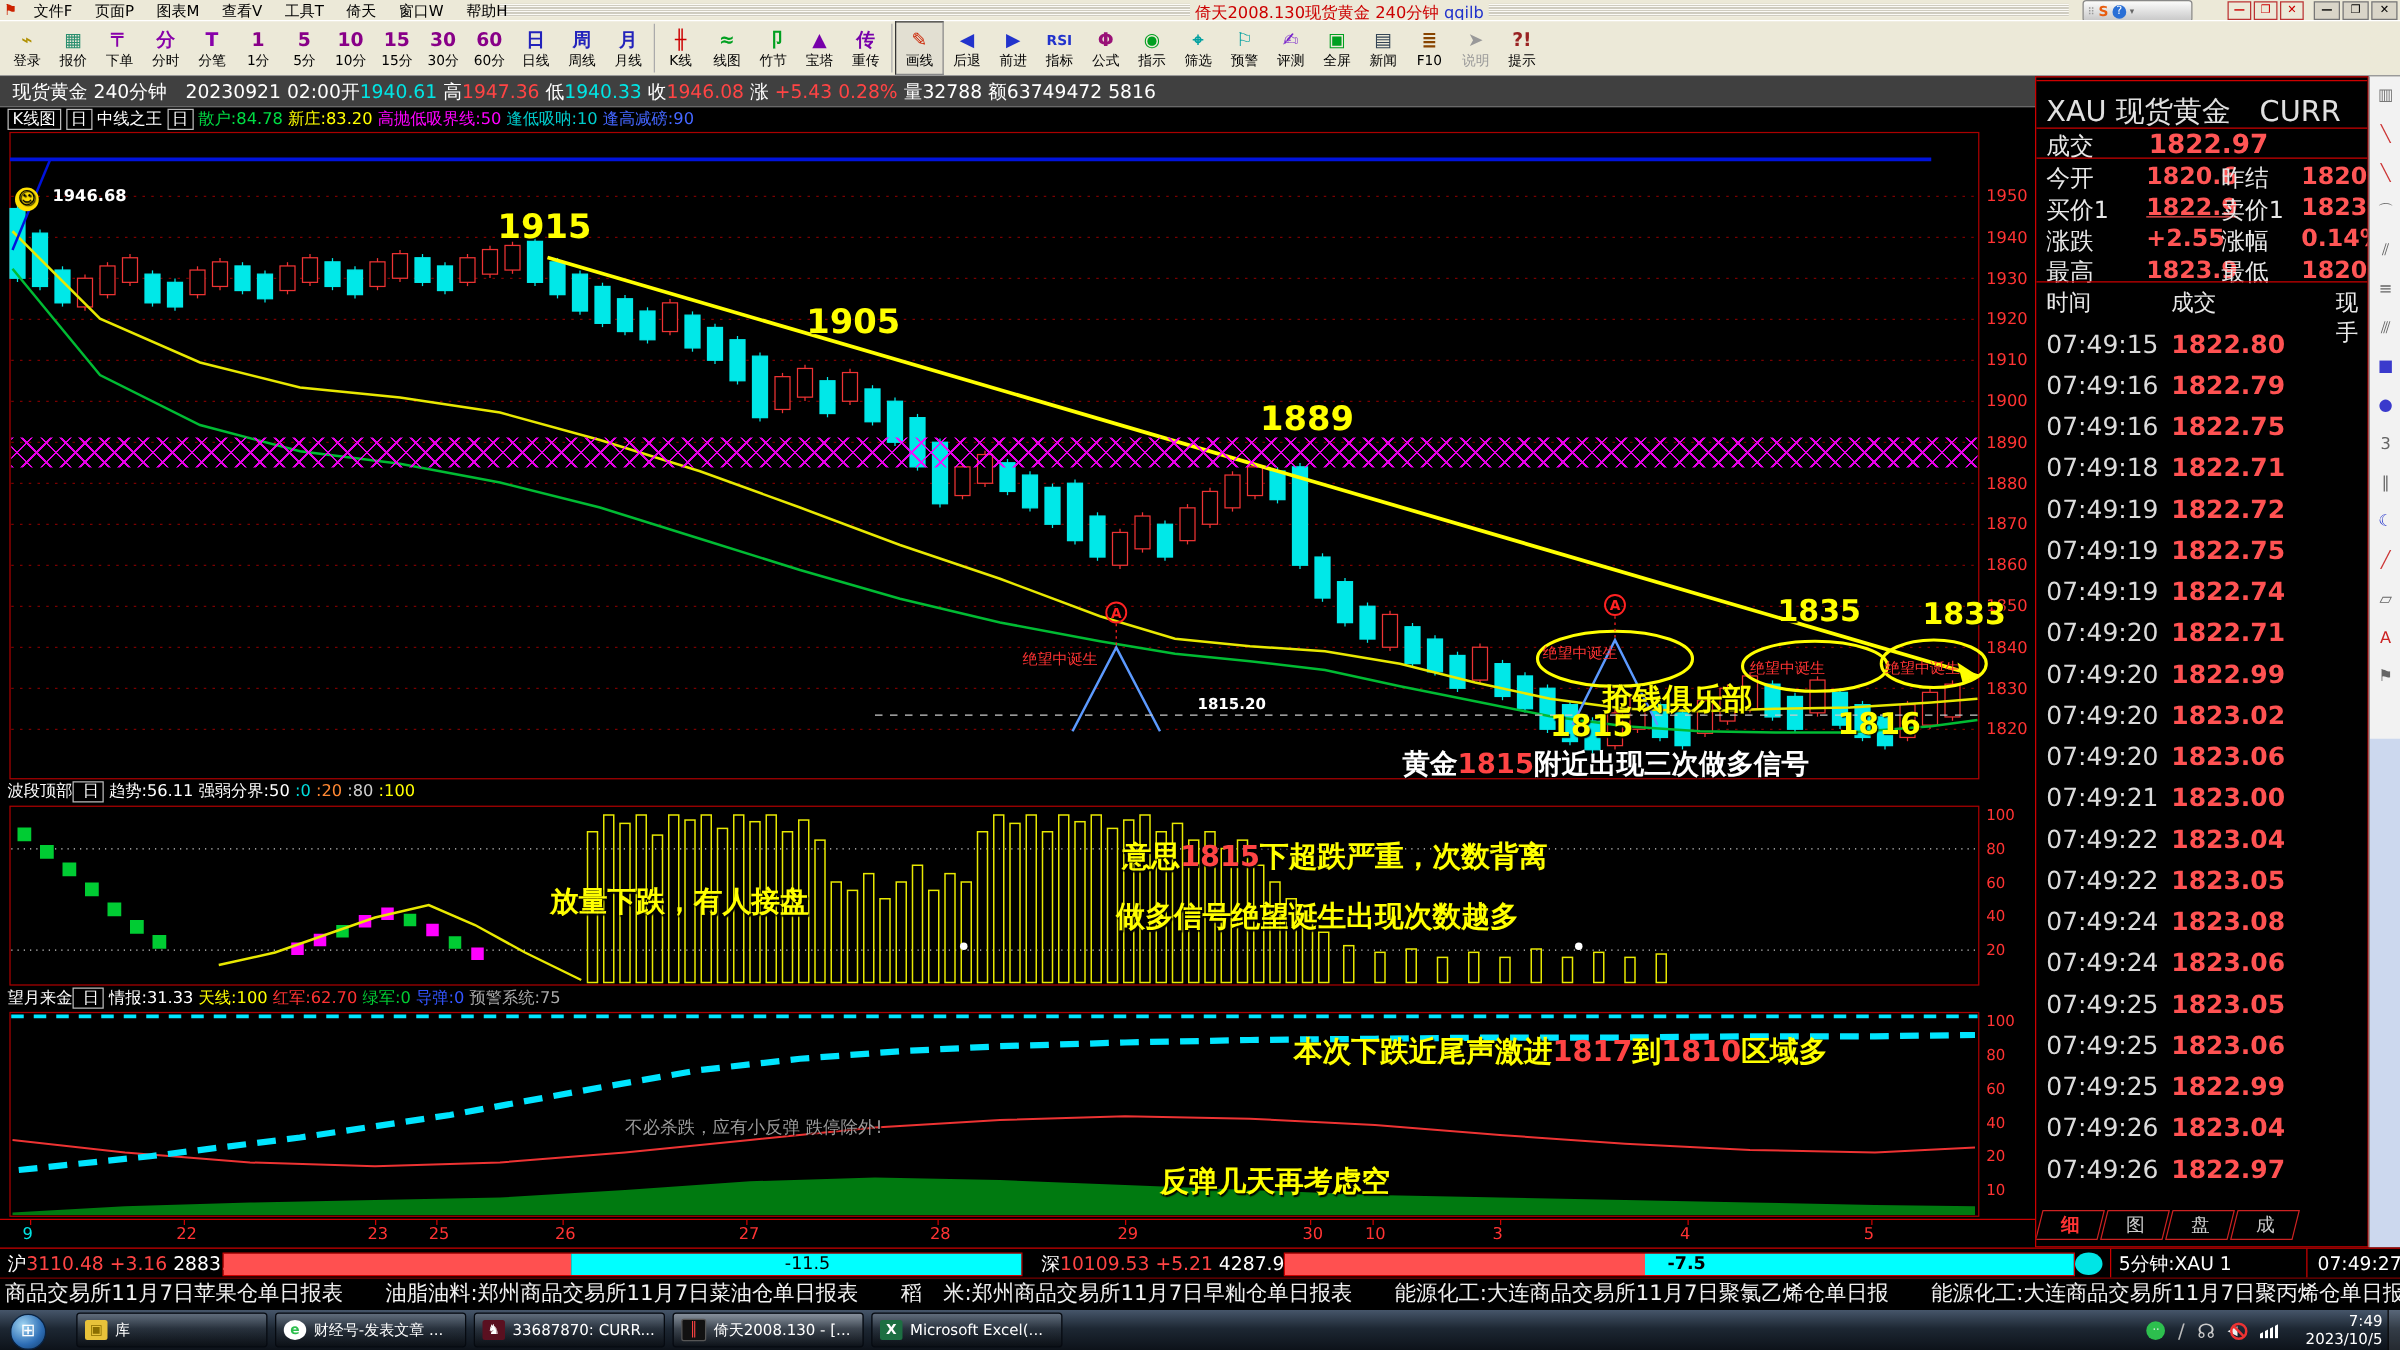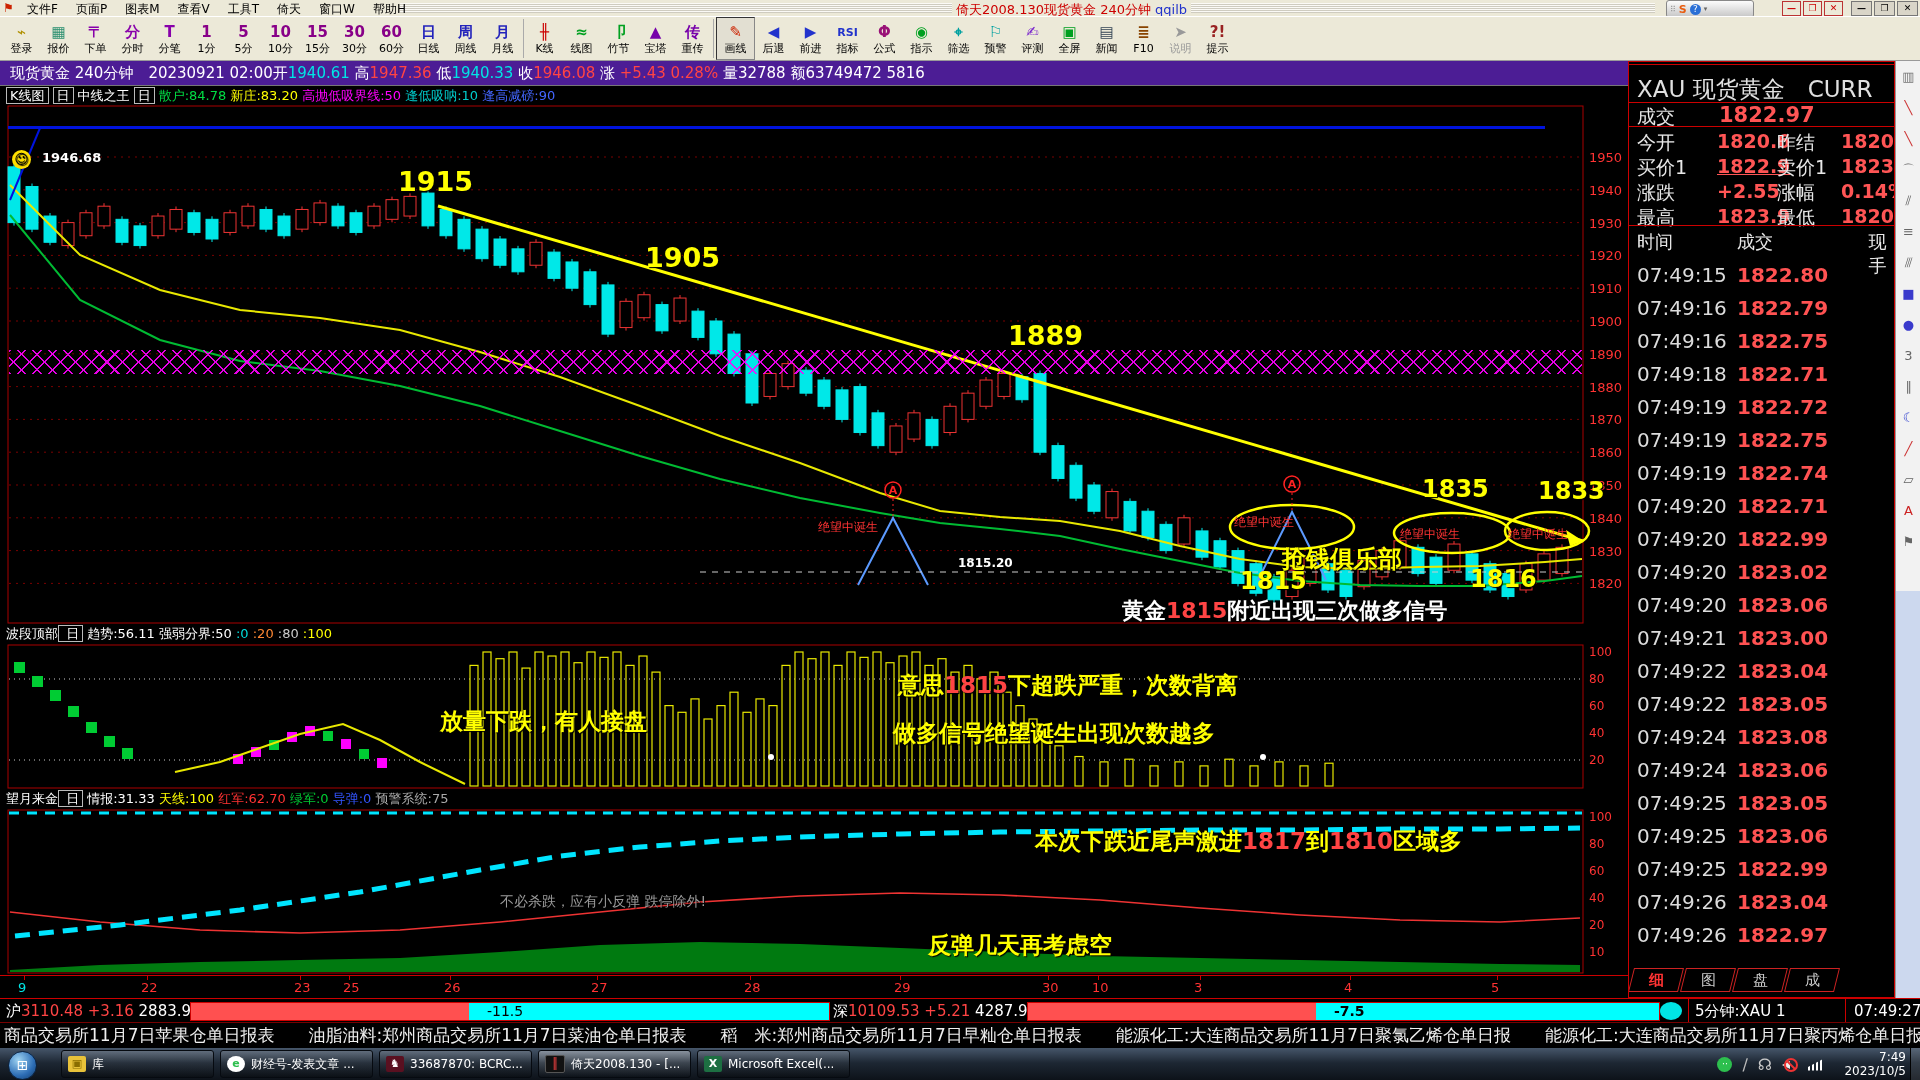--- a/index.html
+++ b/index.html
@@ -21,21 +21,21 @@
   
   #toolbar{left:0;top:16px;width:1920px;height:45px;background:#ece9d8;border-top:1px solid #fff;
     border-bottom:1px solid #9a9a9a;display:flex;align-items:stretch;padding-left:3px;box-sizing:border-box;}
   .tbtn{width:37px;display:flex;flex-direction:column;align-items:center;justify-content:center;cursor:default;}
   .tbtn .ti{height:21px;font-size:15px;font-weight:bold;line-height:21px;}
   .tbtn .tl{font-size:11px;color:#000;line-height:12px;}
   .tbtn.pressed{border:1px solid #888;border-style:inset;background:#e2dfd2;}
   .tbtn.gray .tl{color:#999;}
   .tsep{width:1px;background:#aaa;margin:2px 2px;}
   
-  #infobar{left:0;top:61px;width:1628px;height:25px;background:#4c1d95;font-size:15px;line-height:25px;
+  #infobar{left:0;top:61px;width:1628px;height:25px;background:#404040;font-size:15px;line-height:25px;
     padding-left:10px;white-space:nowrap;box-sizing:border-box;border-bottom:1px solid #777;}
   .hdrrow{background:#000;font-size:13px;white-space:nowrap;padding-left:6px;box-sizing:border-box;}
   #kline-header{left:0;top:86px;width:1628px;height:19px;line-height:19px;}
   #panel2-header{left:0;top:625px;width:1628px;height:18px;line-height:18px;}
   #panel3-header{left:0;top:790px;width:1628px;height:18px;line-height:18px;}
   .boxed{border:1px solid #bbb;padding:0 3px;margin-right:4px;}
   svg{position:absolute;left:0;top:0;}
   .ylab{position:absolute;color:#ff3333;font-size:13px;}
   .ann{position:absolute;white-space:nowrap;font-weight:bold;text-shadow:1px 1px 1px #000;}
   .despair{position:absolute;color:#ff3333;font-size:12px;white-space:nowrap;}
@@ -764,21 +764,21 @@
         <div class="sic" style="color: rgb(34, 51, 204);">☾</div>
         <div class="sic" style="color: rgb(204, 51, 51);">╱</div>
         <div class="sic" style="color: rgb(102, 102, 102);">▱</div>
         <div class="sic" style="color: rgb(204, 34, 34);">A</div>
         <div class="sic" style="color: rgb(102, 102, 102);">⚑</div>
       </div>
   </div>
 
   <div id="statusbar" class="abs">
     <div class="sseg" id="sh-seg" style="left:6px;"><span style="color: rgb(255, 255, 255);">沪</span><span style="color: rgb(255, 68, 68);">3110.48</span><span style="color: rgb(255, 68, 68);"> +3.16</span><span style="color: rgb(255, 255, 255);">  2883.96亿</span></div>
-    <div class="pbar" id="bar1" style="left: 190px; width: 638px;">
+    <div class="pbar" id="bar1" style="left: 178px; width: 638px; text-align: center;">
         <div class="pr" style="width: 278px;"></div>
         <div class="pc" style="left: 278px; width: 360px;">-11.5</div>
       </div>
     <div class="sseg" id="sz-seg" style="left:833px;"><span style="color: rgb(255, 255, 255);">深</span><span style="color: rgb(255, 68, 68);">10109.53</span><span style="color: rgb(255, 68, 68);"> +5.21</span><span style="color: rgb(255, 255, 255);">  4287.94亿</span></div>
     <div class="pbar" id="bar2" style="left: 1027px; width: 631px; font-weight: bold;">
         <div class="pr" style="width: 288px;"></div>
         <div class="pc" style="left: 288px; width: 343px;">-7.5</div>
       </div>
     <div class="abs" style="left:1660px;top:3px;width:22px;height:18px;border-radius:50%;background:#00e5e5;"></div>
     <div class="sseg" style="left:1688px;color:#fff;border-left:1px solid #cc0000;padding-left:6px;">5分钟:XAU 1</div>
@@ -793,21 +793,21 @@
         <div class="taskbtn" style="left: 61px;">
           <span class="ticon" style="background: rgb(232, 194, 58); color: rgb(138, 109, 0);">▣</span>
           <span>库</span>
         </div>
         <div class="taskbtn" style="left: 220px;">
           <span class="ticon" style="background: rgb(255, 255, 255); color: rgb(45, 191, 78); border-radius: 50%;">e</span>
           <span>财经号-发表文章 ...</span>
         </div>
         <div class="taskbtn" style="left: 379px;">
           <span class="ticon" style="background: rgb(90, 16, 32); color: rgb(255, 255, 255);">♞</span>
-          <span>33687870: BCRC...</span>
+          <span>33687870: CURR...</span>
         </div>
         <div class="taskbtn active" style="left: 538px;">
           <span class="ticon" style="background: rgb(17, 17, 17); color: rgb(255, 68, 68); border: 1px solid rgb(85, 85, 85);">║</span>
           <span>倚天2008.130 - [...</span>
         </div>
         <div class="taskbtn" style="left: 697px;">
           <span class="ticon" style="background: rgb(29, 111, 66); color: rgb(255, 255, 255);">X</span>
           <span>Microsoft Excel(...</span>
         </div>
       </div>

